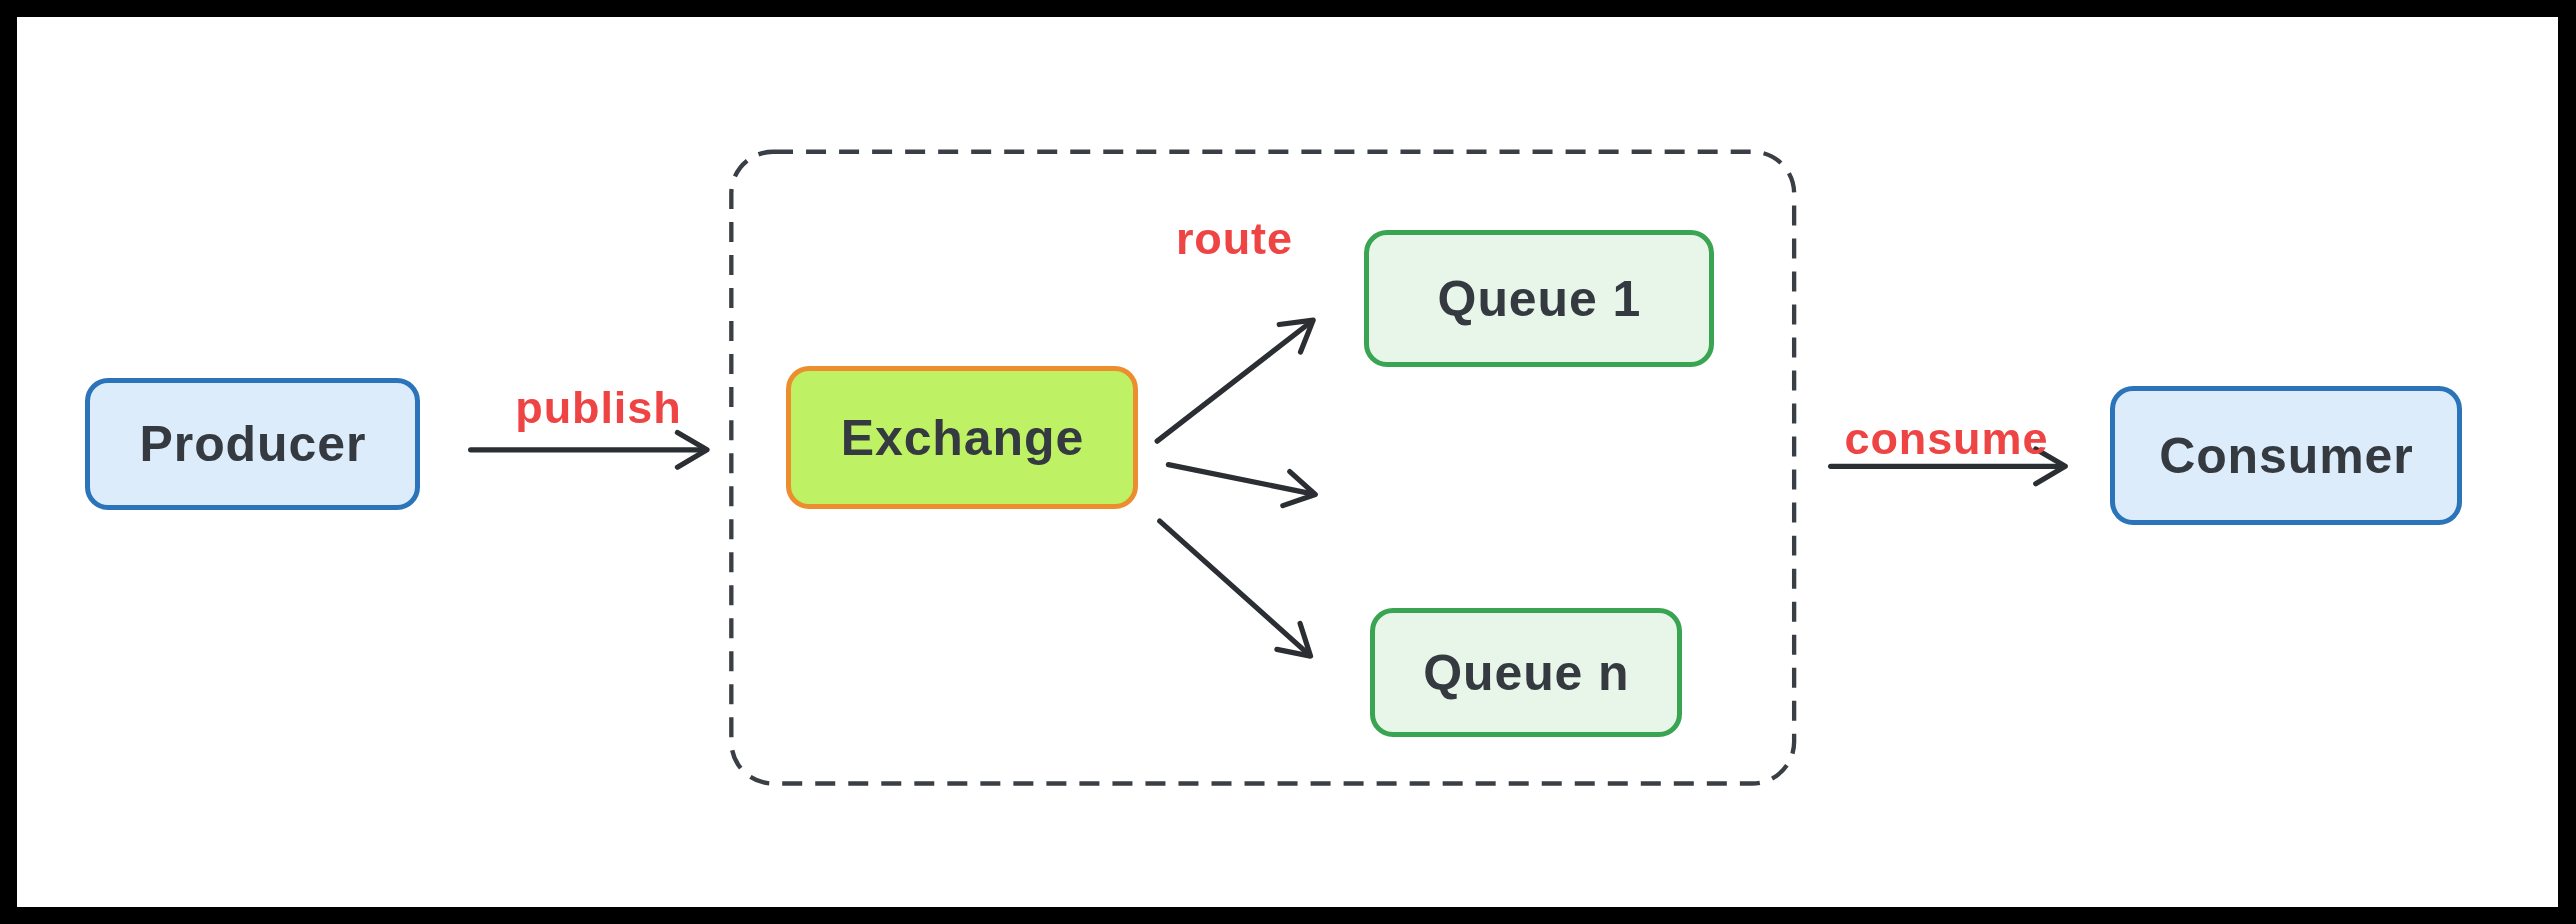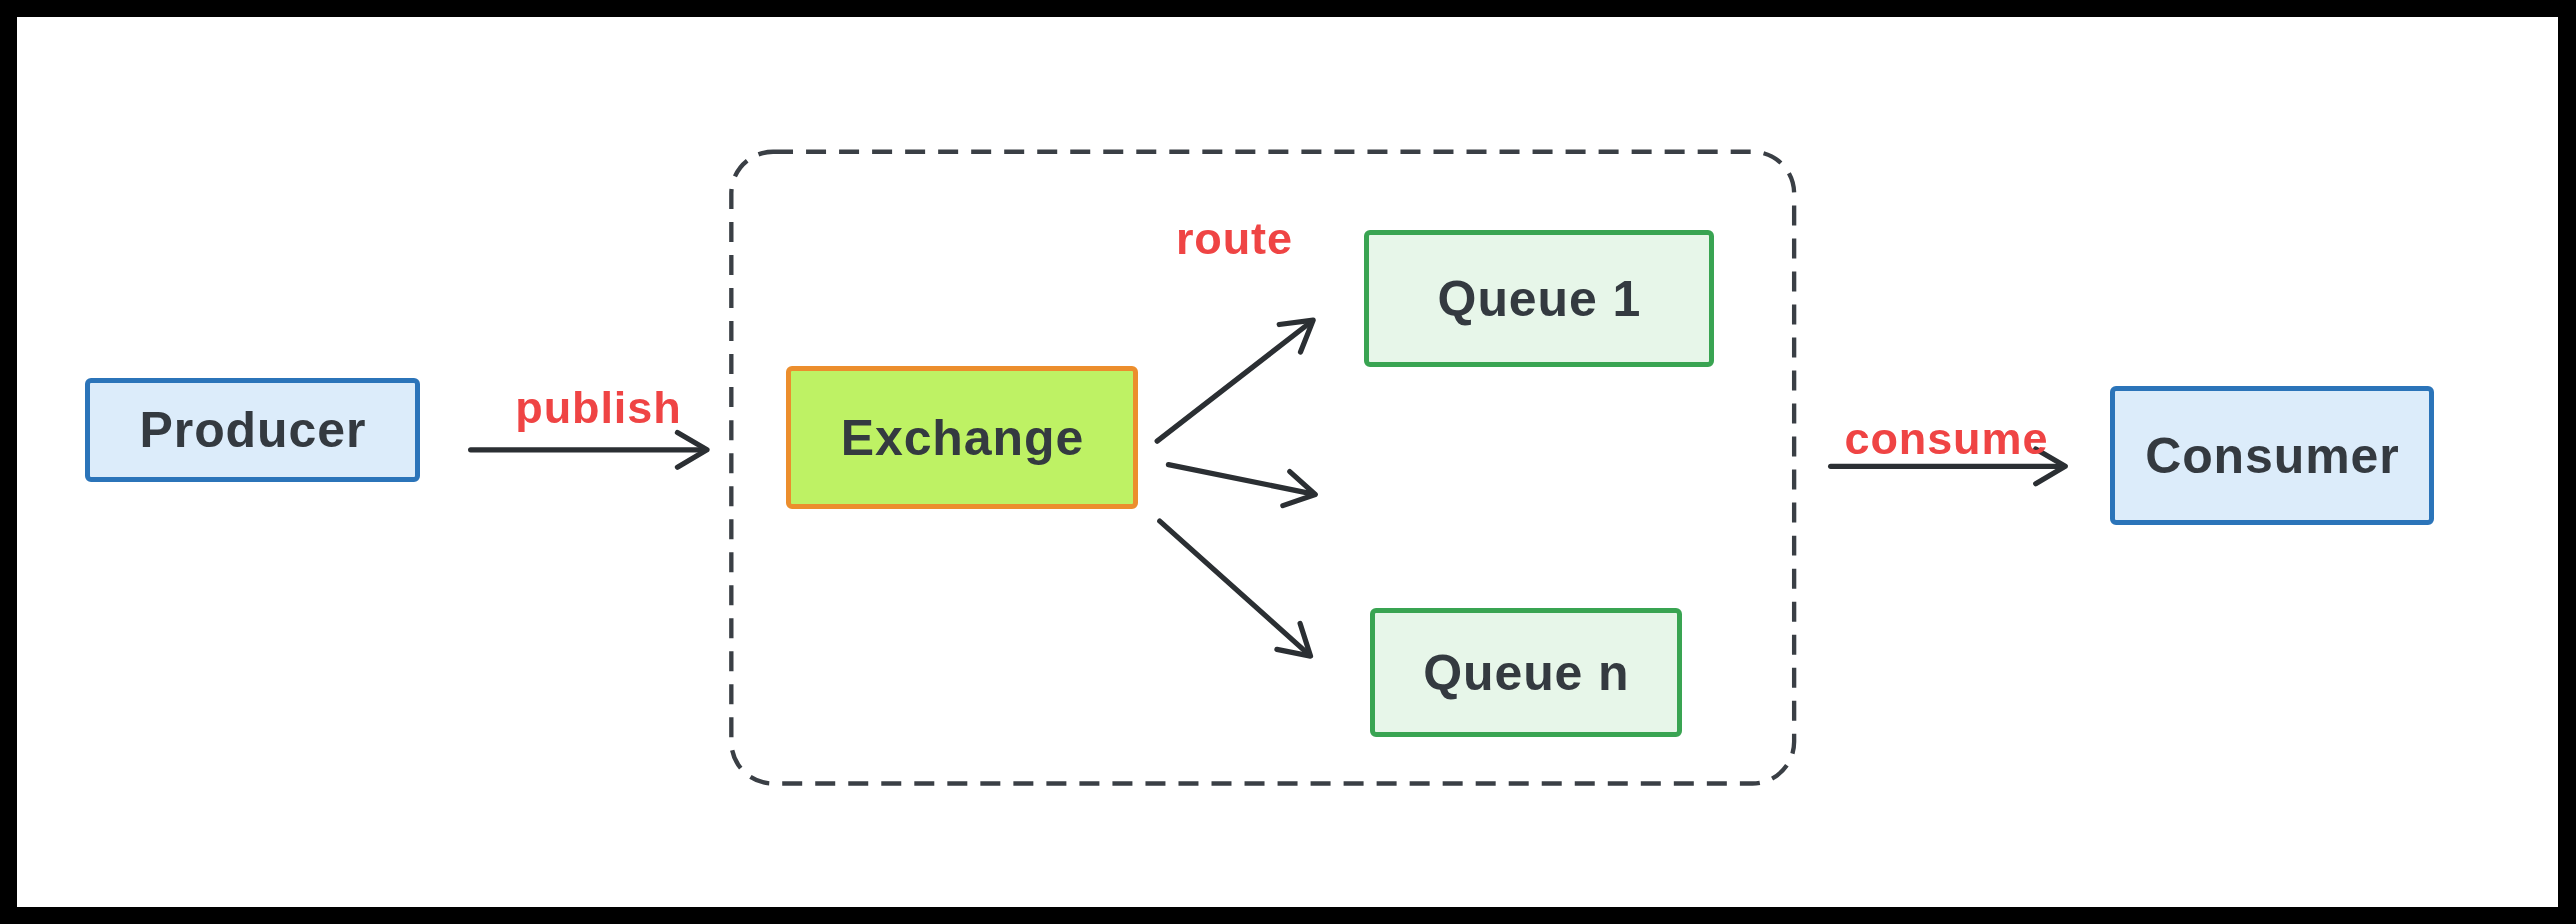--- a/index.html
+++ b/index.html
@@ -18,35 +18,35 @@
     position: absolute;
     left: 17.4px; top: 17.4px;
     width: 2541px; height: 890px;
     background: #ffffff;
   }
   #wires { position: absolute; left: 0; top: 0; width: 2541px; height: 890px; }
   .node {
     position: absolute;
     display: flex; align-items: center; justify-content: center;
     border-style: solid; border-width: 5.2px;
-    border-radius: 6px;
+    border-radius: 23px;
     font-size: 50px; font-weight: 700;
     letter-spacing: 0.9px;
     color: #343a40;
     box-sizing: border-box;
   }
   .node.blue   { border-color: #2b74b9; background: #dcecfa; }
   .node.orange { border-color: #ec8e2d; background: #bef264; }
   .node.green  { border-color: #39a452; background: #e7f6e9; }
-  .node-producer { left: 68px;   top: 361px; width: 335px; height: 104px; }
+  .node-producer { left: 68px;   top: 361px; width: 335px; height: 132px; }
   .node-exchange { left: 769px;  top: 349px; width: 352px; height: 143px; }
   .node-queue1   { left: 1347px; top: 213px; width: 350px; height: 137px; }
   .node-queue2   { left: 1349px; top: 404px; width: 352px; height: 141px; }
   .node-queuen   { left: 1353px; top: 591px; width: 312px; height: 129px; }
-  .node-consumer { left: 2093px; top: 369px; width: 324px; height: 139px; }
+  .node-consumer { left: 2093px; top: 369px; width: 352px; height: 139px; }
   .edge-label {
     position: absolute;
     transform: translateX(-50%);
     font-size: 45px; font-weight: 700;
     letter-spacing: 0.9px;
     color: #ef4444;
     white-space: nowrap;
   }
   .label-publish { left: 581px;  top: 365px; }
   .label-route   { left: 1217px; top: 196px; }

